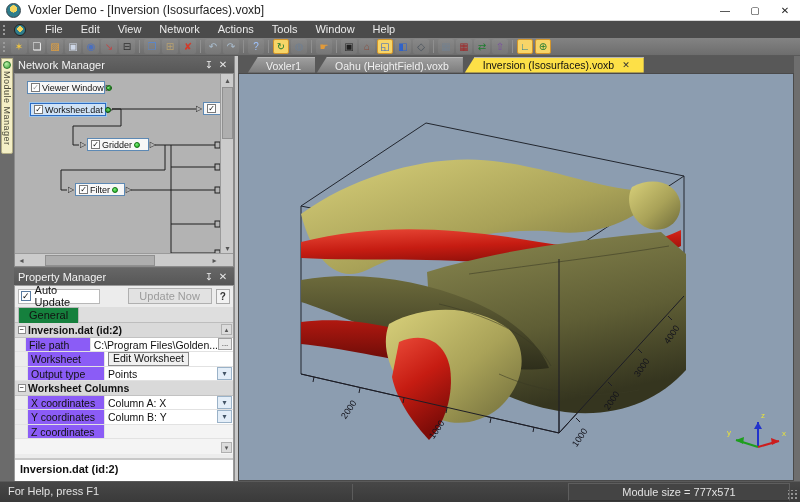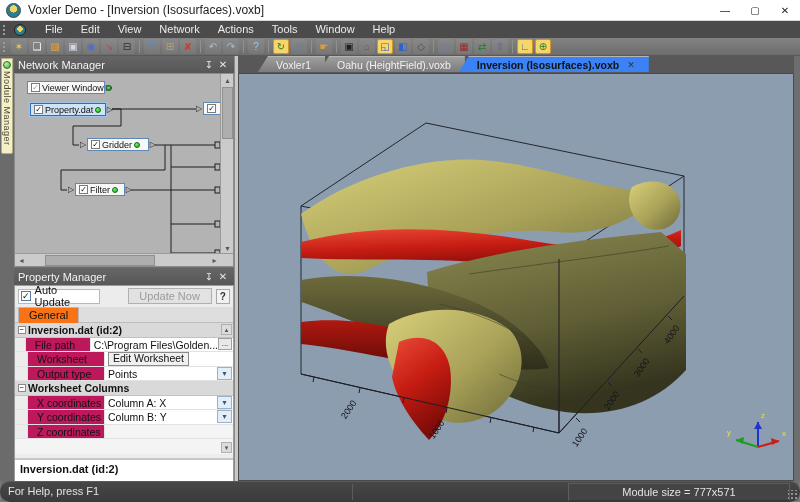--- a/index.html
+++ b/index.html
@@ -66,56 +66,56 @@
   .propbody{position:absolute;left:14px;top:285px;width:220px;height:196px;background:#ececec;border:1px solid #9a9a9a;}
   .prop-controls{position:absolute;left:0;top:0;width:218px;height:20px;display:flex;align-items:center;padding:2px 3px;gap:4px;}
   .auto-upd{display:flex;align-items:center;gap:4px;background:#fff;border:1px solid #b8b8b8;height:15px;
             padding:0 6px 0 2px;font-size:11px;color:#111;}
   .chk2{width:10px;height:10px;background:#fff;border:1px solid #5a7ba0;font-size:9px;line-height:9px;text-align:center;}
   .btn-dis{flex:0 0 auto;margin-left:24px;width:84px;height:16px;background:#e2e2e2;border:1px solid #b0b0b0;
            color:#9b9b9b;font-size:11px;text-align:center;line-height:14px;}
   .btn-q{margin-left:auto;width:15px;height:15px;background:#f2f2f2;border:1px solid #a8a8a8;font-size:10px;
          font-weight:bold;text-align:center;line-height:13px;color:#333;}
   .prop-tabs{position:absolute;left:0;top:21px;width:218px;height:16px;background:#dedede;border-bottom:1px solid #bdbdbd;}
-  .ptab{position:absolute;left:3px;top:0;height:16px;padding:0 10px;background:#f97316;border:1px solid #b8b8b8;
+  .ptab{position:absolute;left:3px;top:0;height:16px;padding:0 10px;background:#15803d;border:1px solid #b8b8b8;
         border-bottom:none;font-size:11px;line-height:15px;color:#111;}
   .pgrid{position:absolute;left:0;top:37px;width:218px;height:131px;background:#f4f4f4;overflow:hidden;}
   .prow{display:flex;height:14.5px;border-bottom:1px solid #e2e2e2;font-size:10.5px;align-items:stretch;}
   .prow.group{background:#d9d9d9;border-bottom:1px solid #c2c2c2;font-weight:bold;color:#111;}
   .collapse{width:13px;display:flex;align-items:center;justify-content:center;}
   .cbox{width:8px;height:8px;border:1px solid #8a8a8a;background:#fff;font-size:7px;line-height:6px;text-align:center;color:#444;}
   .glabel{flex:1;line-height:14px;}
   .gutter{width:13px;background:#ececec;border-right:1px solid #e0e0e0;}
-  .plabel{width:77px;padding-left:9px;line-height:14px;color:#111;border-right:1px solid #e4e4e4;background:#be185d;}
+  .plabel{width:77px;padding-left:3px;line-height:14px;color:#111;border-right:1px solid #e4e4e4;background:#8b5cf6;}
   .pvalue{flex:1;display:flex;padding-left:3px;color:#111;background:#fff;position:relative;}
   .pvalue .vtext{flex:1;white-space:nowrap;overflow:hidden;line-height:14px;}
   .mini-ellipsis{width:14px;height:12px;background:#e8e8e8;border:1px solid #a0a0a0;font-size:8px;
                  line-height:10px;text-align:center;margin-right:1px;}
   .mini-btn{height:14px;background:#f0f0f0;border:1px solid #8a8a8a;font-size:10.5px;line-height:11px;padding:0 4px;}
   .combo{width:15px;height:13px;background:#e4eef8;border:1px solid #9ab2c8;text-align:center;font-size:8px;
          line-height:12px;color:#456;margin-right:1px;}
   .gscroll-up,.gscroll-dn{position:absolute;right:1px;width:11px;height:11px;font-size:7px;color:#555;
          background:#dcdcdc;border:1px solid #b0b0b0;text-align:center;line-height:10px;}
   .gscroll-up{top:38px;} .gscroll-dn{top:156px;}
   .prop-foot{position:absolute;left:0;top:172px;width:218px;height:24px;background:#fff;border-top:2px solid #c8c8c8;
              font-size:11px;font-weight:bold;color:#111;padding:3px 0 0 5px;}
   
   .splitter{position:absolute;left:234px;top:56px;width:4px;height:425px;background:#c9c9c9;border-left:1px solid #8a8a8a;}
   .main{position:absolute;left:238px;top:56px;width:556px;height:425px;background:#585858;}
-  .tabbar{position:absolute;left:0;top:0;width:556px;height:17px;display:flex;align-items:flex-start;padding-left:20px;}
+  .tabbar{position:absolute;left:0;top:0;width:556px;height:17px;display:flex;align-items:center;padding-left:10px;gap:8px;}
   .dtab{position:relative;height:16px;margin-right:-6px;padding:0 14px 0 18px;font-size:10.5px;line-height:16px;
         color:#f0f0f0;background:linear-gradient(#9e9e9e,#7c7c7c);
         clip-path:polygon(10px 0,100% 0,100% 100%,0 100%);border-top:1px solid #b5b5b5;}
-  .dtab.active{background:#3b82f6;color:#111;z-index:2;display:flex;align-items:center;gap:8px;font-weight:bold;}
+  .dtab.active{background:#fde047;color:#111;z-index:2;display:flex;align-items:center;gap:8px;}
   .tclose{font-size:9px;color:#333;}
   .viewport{position:absolute;left:0;top:17px;width:556px;height:408px;background:#8c9db0;border:1px solid #4a4a4a;}
   .rightframe{position:absolute;left:794px;top:56px;width:6px;height:425px;background:#6e6e6e;}
   
   .statusbar{position:absolute;left:0;top:481px;width:800px;height:21px;background:linear-gradient(#474747,#3a3a3a);
-             border-top:1px solid #5a5a5a;color:#e2e2e2;font-size:11px;border-radius:10px;}
+             border-top:1px solid #5a5a5a;color:#e2e2e2;font-size:11px;}
   .status-left{position:absolute;left:8px;top:3px;}
   .sdiv{position:absolute;left:352px;top:2px;width:1px;height:16px;background:#2c2c2c;border-right:1px solid #5c5c5c;}
   .status-right{position:absolute;left:568px;top:1px;width:222px;height:18px;background:#444;
                 border:1px solid #5e5e5e;border-bottom-color:#333;text-align:center;line-height:17px;}
   .rgrip{position:absolute;right:2px;bottom:2px;width:10px;height:10px;
          background-image:radial-gradient(#949494 1px,transparent 1.3px);background-size:4px 4px;background-position:bottom right;}
 </style>
 </head>
 <body>
 
@@ -273,21 +273,21 @@
       </g>
     </svg>
     <div class="node" style="left:12px;top:7px;width:78px;">
       <span class="chk muted">✓</span>
       <span>Viewer Window</span>
       <span class="dot"></span>
       <span class="port out">▷</span>
     </div>
     <div class="node sel" style="left:15px;top:29px;width:76px;">
       <span class="chk">✓</span>
-      <span>Property.dat</span>
+      <span>Worksheet.dat</span>
       <span class="dot"></span>
       <span class="port out">▷</span>
     </div>
     <div class="node" style="left:72px;top:64px;width:62px;">
       <span class="port in">▷</span>
       <span class="chk">✓</span>
       <span>Gridder</span>
       <span class="dot"></span>
       <span class="port out">▷</span>
     </div>

